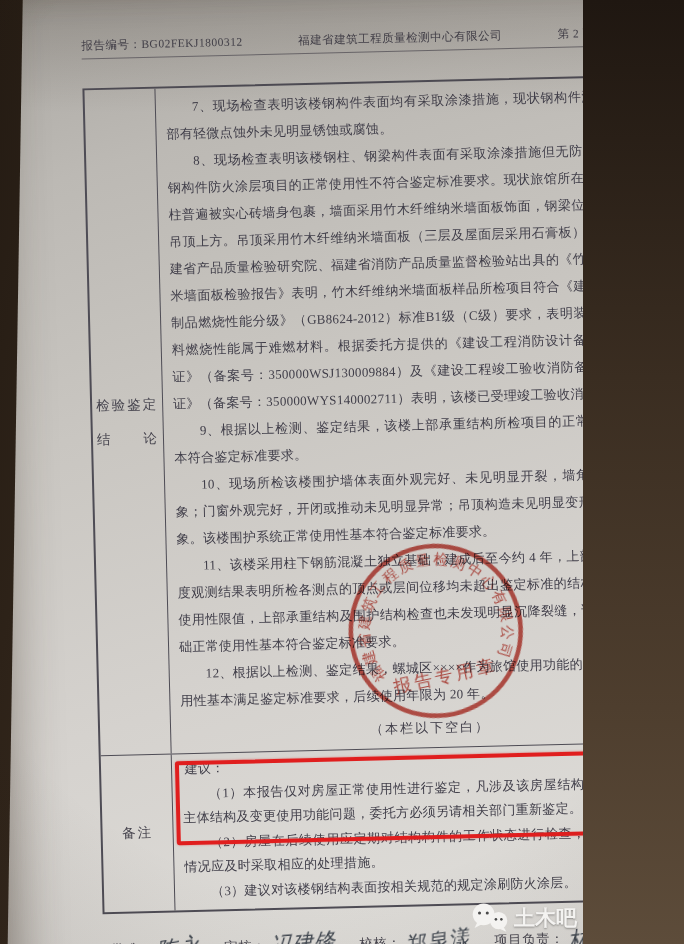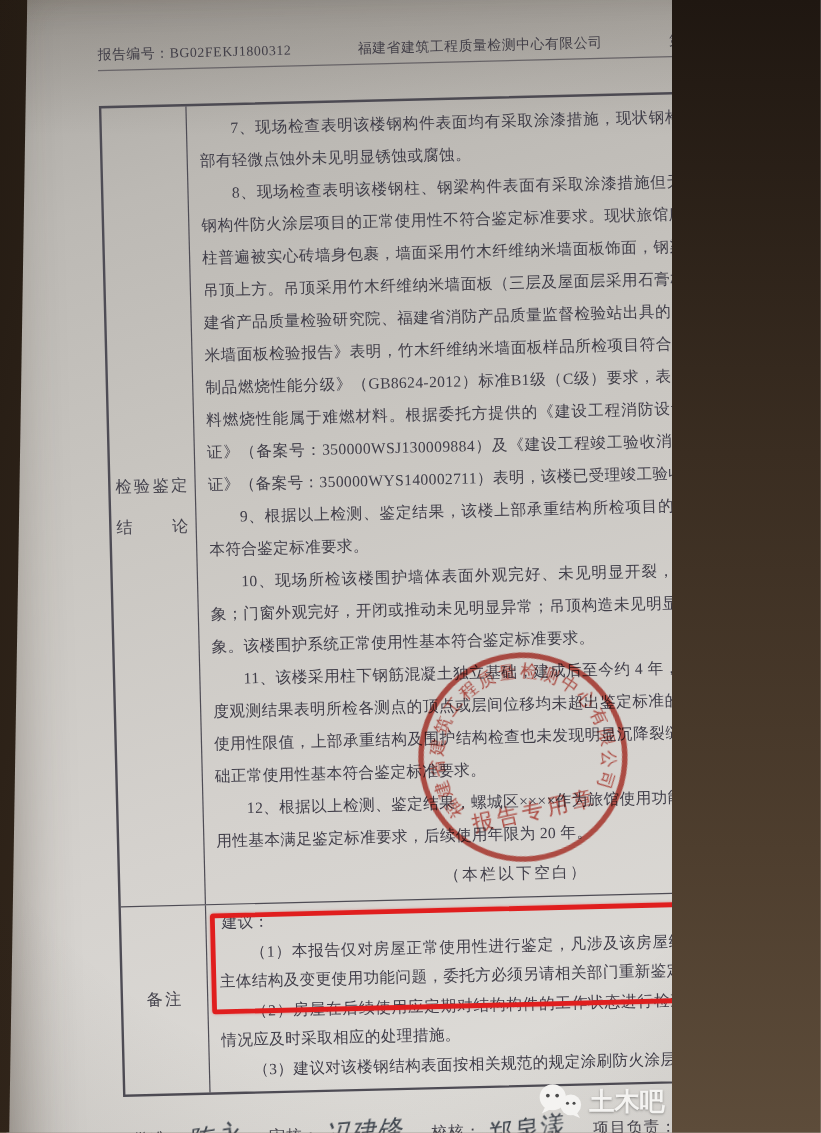--- a/index.html
+++ b/index.html
@@ -1,21 +1,21 @@
 <!DOCTYPE html>
 <html><head>
 <meta charset="utf-8">
 <style>
   html,body{margin:0;padding:0;}
   body{
     width:684px;height:944px;overflow:hidden;
     background:linear-gradient(180deg,#1f1711 0%, #3a2d21 40%, #4e3e2e 75%, #5d4c3a 100%);
     font-family:"Liberation Serif","DejaVu Serif",serif;
   }
-  .photo{position:relative;width:560px;height:944px;overflow:hidden;}
+  .photo{position:relative;width:560px;height:944px;overflow:hidden;padding-left:23px;}
 
   
   .paper{
     position:absolute;left:-6px;top:-22px;width:712px;height:1000px;
     transform:rotate(-1.4deg);transform-origin:50% 50%;
     background:linear-gradient(165deg,#a9a6a1 0%, #bcb9b4 18%, #c9c6c1 40%, #d5d2ce 65%, #dddbd7 88%, #e2e0dd 100%);
     box-shadow:inset 34px 0 46px -18px rgba(52,40,26,.38), inset 0 26px 40px -24px rgba(52,40,26,.30);
     padding:54px 54px 0 98px;box-sizing:border-box;
     color:#403e49;
   }

